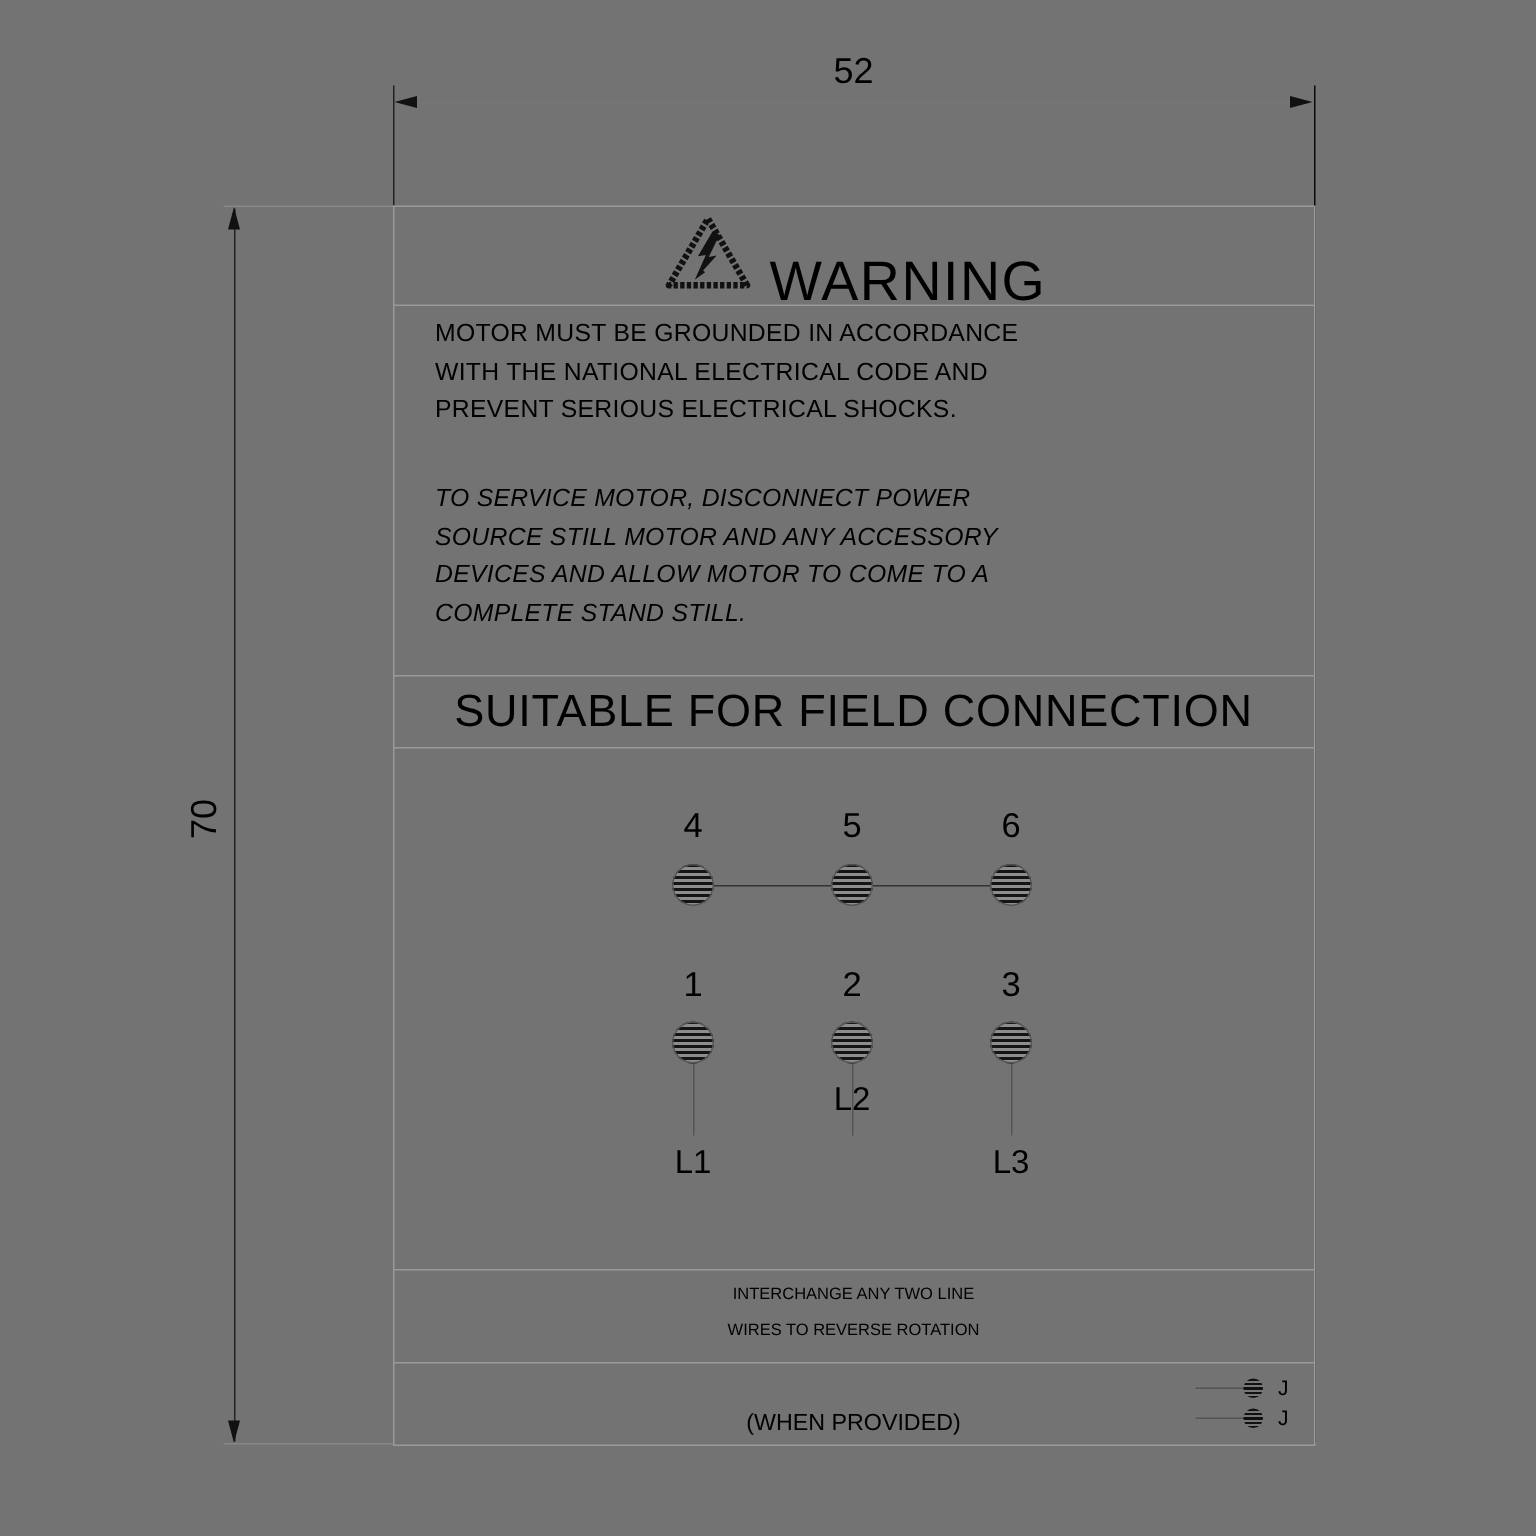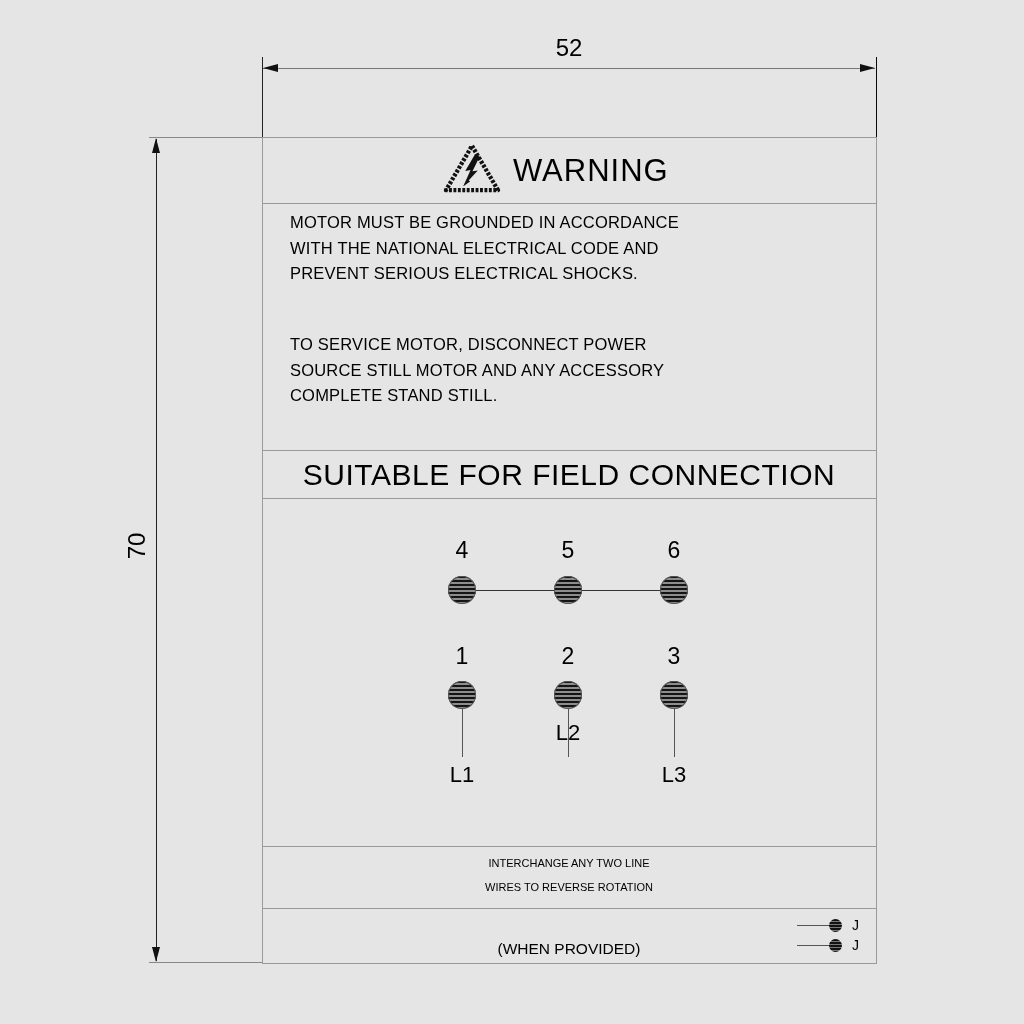--- a/index.html
+++ b/index.html
@@ -1,17 +1,17 @@
 <!DOCTYPE html>
 <html><head>
 <meta charset="utf-8">
 <style>
   html,body{margin:0;padding:0;background:#ffffff;}
   .canvas{
-    position:relative;width:1024px;height:1024px;background:#e5e5e5;
+    position:relative;width:1024px;height:1024px;background:#737373;
     font-family:"Liberation Sans",sans-serif;color:#000;overflow:hidden;
   }
   .hline{position:absolute;height:1px;background:#9a9a9a;}
   .vline{position:absolute;width:1px;background:#9a9a9a;}
   .dark{background:#222222;}
   .black{background:#0a0a0a;}
 
   
   .label-box{position:absolute;left:262px;top:137px;width:613px;height:825px;border:1px solid #9a9a9a;}
 
@@ -20,27 +20,27 @@
   .dim-text.vertical{transform:rotate(-90deg);transform-origin:center center;}
 
   
   .arrow{position:absolute;width:0;height:0;}
   .arrow-left {border-top:4px solid transparent;border-bottom:4px solid transparent;border-right:15px solid #111;}
   .arrow-right{border-top:4px solid transparent;border-bottom:4px solid transparent;border-left:15px solid #111;}
   .arrow-up   {border-left:4px solid transparent;border-right:4px solid transparent;border-bottom:15px solid #111;}
   .arrow-down {border-left:4px solid transparent;border-right:4px solid transparent;border-top:15px solid #111;}
 
   
-  .warning-title{position:absolute;left:513px;top:153px;font-size:31px;letter-spacing:1px;}
+  .warning-title{position:absolute;left:513px;top:167px;font-size:37px;letter-spacing:1px;}
   .warning-icon{position:absolute;left:443px;top:142px;width:58px;height:52px;}
 
   
   .notice{position:absolute;left:290px;width:560px;font-size:16.5px;line-height:25.7px;letter-spacing:0.2px;}
   .notice-1{top:210px;}
-  .notice-2{top:332px;}
+  .notice-2{top:320px;font-style:italic;}
 
   .suitable-title{position:absolute;left:263px;top:458px;width:612px;text-align:center;font-size:30px;letter-spacing:0.5px;}
 
   
   .terminal{position:absolute;width:28px;height:28px;border-radius:50%;
     background:repeating-linear-gradient(180deg,#141414 0px,#141414 2px,#8d8d8d 2px,#8d8d8d 4px);
     box-shadow:inset 0 0 0 1px #555;}
   .terminal-number{position:absolute;width:44px;text-align:center;font-size:23px;}
   .lead-label{position:absolute;width:44px;text-align:center;font-size:22px;}
   .lead-line{position:absolute;width:1px;background:#555;}
@@ -93,20 +93,21 @@
 
   <div class="notice notice-1">
     <div>MOTOR MUST BE GROUNDED IN ACCORDANCE</div>
     <div>WITH THE NATIONAL ELECTRICAL CODE AND</div>
     <div>PREVENT SERIOUS ELECTRICAL SHOCKS.</div>
   </div>
 
   <div class="notice notice-2">
     <div>TO SERVICE MOTOR, DISCONNECT POWER</div>
     <div>SOURCE STILL MOTOR AND ANY ACCESSORY</div>
+    <div>DEVICES AND ALLOW MOTOR TO COME TO A</div>
     <div>COMPLETE STAND STILL.</div>
   </div>
 
   <div class="suitable-title">SUITABLE FOR FIELD CONNECTION</div>
 
   <div class="bus-line" style="left:462px;top:590px;width:212px;"></div>
 
   <div class="terminal-number" style="left:440px;top:537px;">4</div>
   <div class="terminal-number" style="left:546px;top:537px;">5</div>
   <div class="terminal-number" style="left:652px;top:537px;">6</div>

